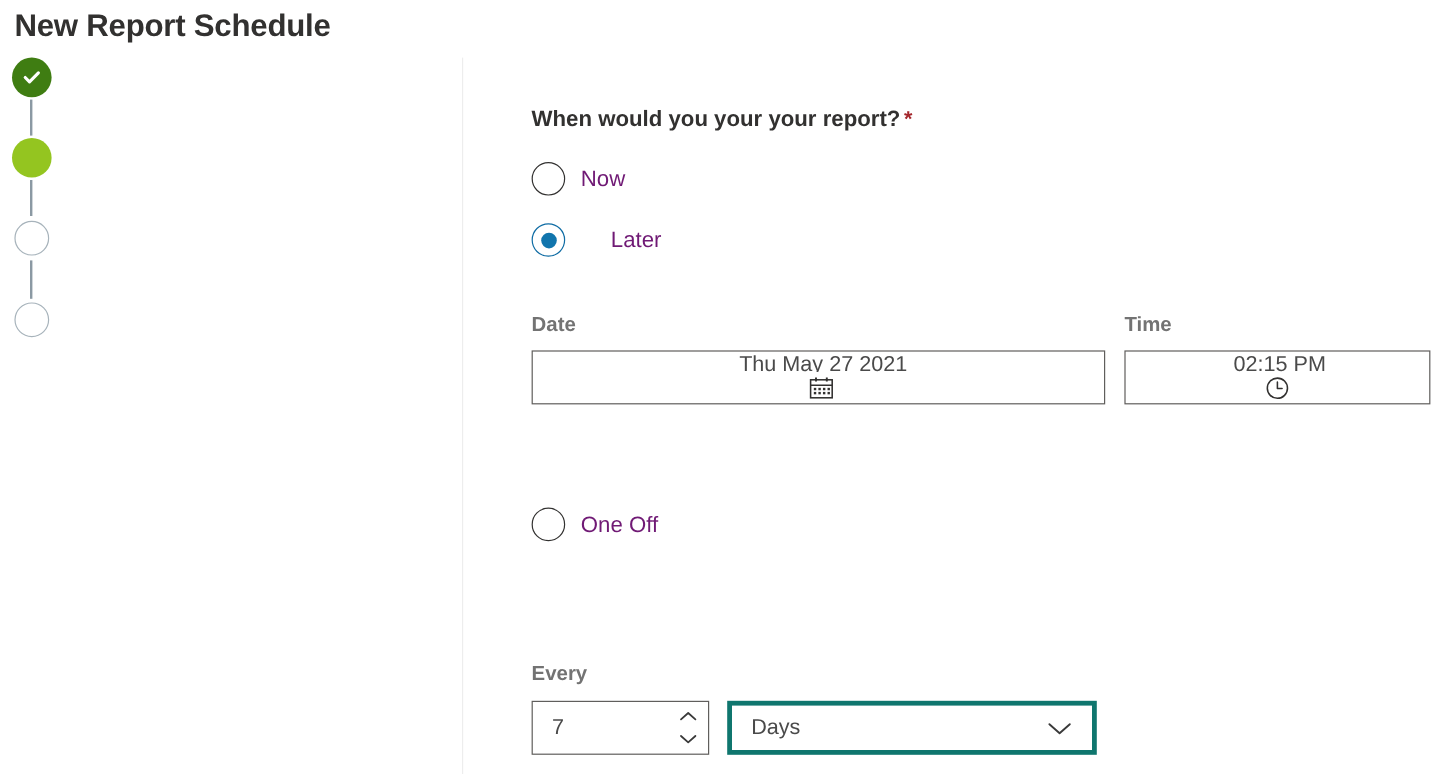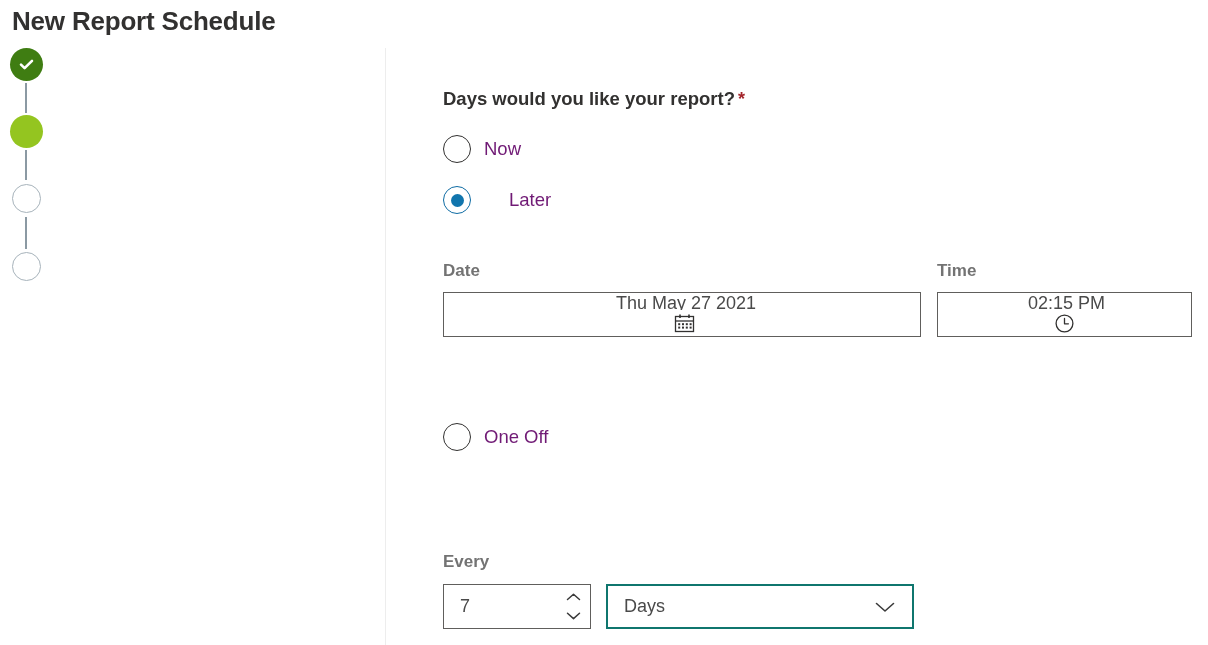--- a/index.html
+++ b/index.html
@@ -223,21 +223,21 @@
     display: flex;
     align-items: center;
     justify-content: center;
   }
   .spin-btn svg { display: block; }
 
   
   .select-box {
     position: absolute;
     height: 45px;
-    border: 2px solid #0f766e;
+    border: 4px solid #0f766e;
     background: #ffffff;
     display: flex;
     align-items: center;
     padding: 0 14px 0 16px;
   }
   .select-val {
     flex: 1 1 auto;
     font-size: 18px;
     color: #4a4a4a;
     white-space: nowrap;
@@ -283,21 +283,21 @@
 
       <div class="step-line" style="top:169px; height:32px;"></div>
 
       <div class="step-node step-empty" style="top:204px;"></div>
 
     </div>
 
     <div class="form">
 
       <div class="field-question" style="left:0px; top:40px;">
-        <span>Days would you like your report?</span><span class="req-star">*</span>
+        <span>When would you your your report?</span><span class="req-star">*</span>
       </div>
 
       <div class="radio-row" style="left:0px; top:86px;">
         <span class="radio-mark off"></span>
         <span class="radio-text">Now</span>
       </div>
 
       <div class="radio-row" style="left:0px; top:137px;gap:25px;">
         <span class="radio-mark on"></span>
         <span class="radio-text">Later</span>

